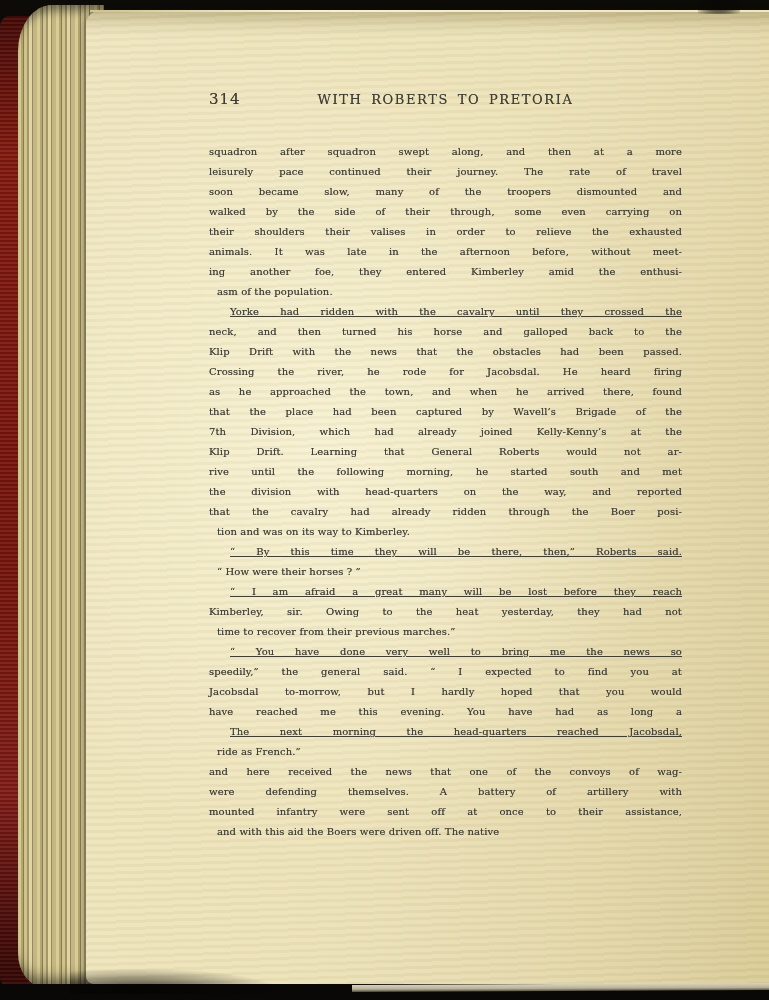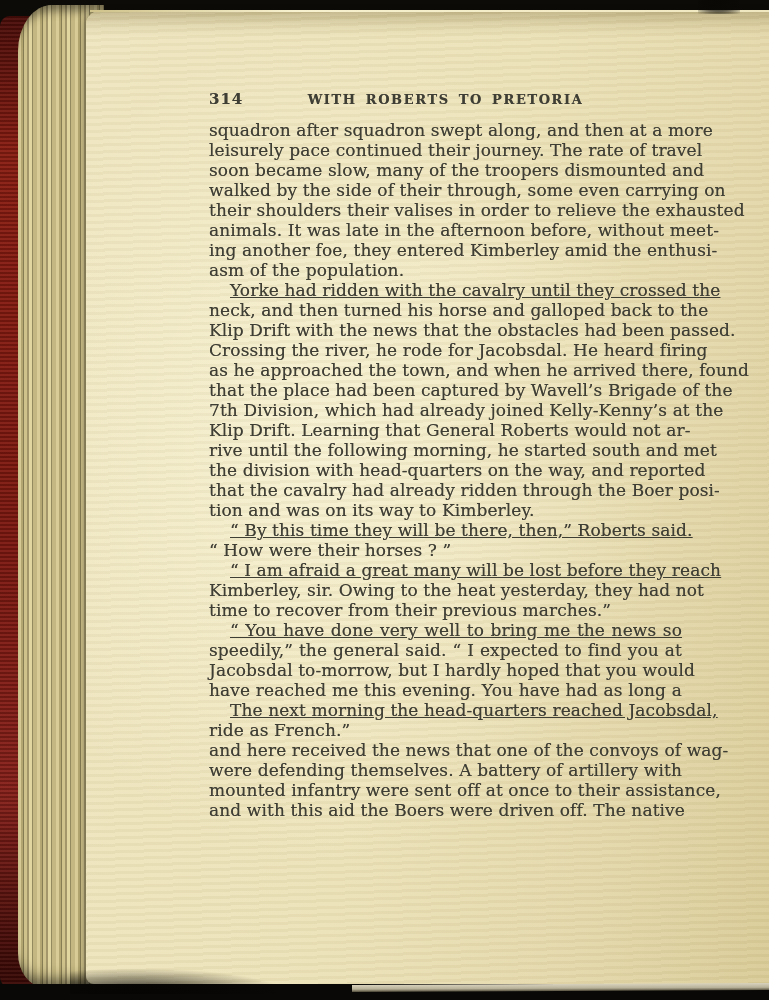--- a/index.html
+++ b/index.html
@@ -74,39 +74,39 @@
     background: radial-gradient(ellipse at 30% 100%, rgba(5,4,2,0.9) 0%, rgba(5,4,2,0) 70%);
   }
 
   
   .print-area {
     position: absolute; left: 209px; top: 88px; width: 473px;
     color: #3f3e35;
     text-shadow: 0 0 0.4px rgba(63,62,53,0.65);
   }
   .running-head {
-    position: relative; height: 24px; margin-bottom: 8px;
-    font-weight: bold; font-size: 14px;
+    position: relative; height: 24px; margin-bottom: 30px;
+    font-weight: normal; font-size: 14px;
   }
   .page-number {
     position: absolute; left: 0; top: 2px;
     font-size: 15px; letter-spacing: 1px;
   }
   .head-title {
     display: block; text-align: center;
     font-size: 13px; letter-spacing: 1.6px; padding-top: 4px;
     word-spacing: 3px;
   }
-  .body-text { font-size: 17px; letter-spacing: 0.1px; }
+  .body-text { font-size: 10px; letter-spacing: 0.1px; }
   .line {
     height: 20px; line-height: 20px;
     text-align: justify; text-align-last: justify;
     white-space: nowrap;
   }
-  .line.last { text-align-last: left; }
+  .line.last { text-align-last: left; margin-left: 8px; }
   .line.indent { text-indent: 21px; text-decoration: underline; }
 </style>
 </head>
 <body>
 
 <div class="book-cover"></div>
 <div class="page-edges"></div>
 
 <div class="book-page">
   <div class="paper-grain"></div>

